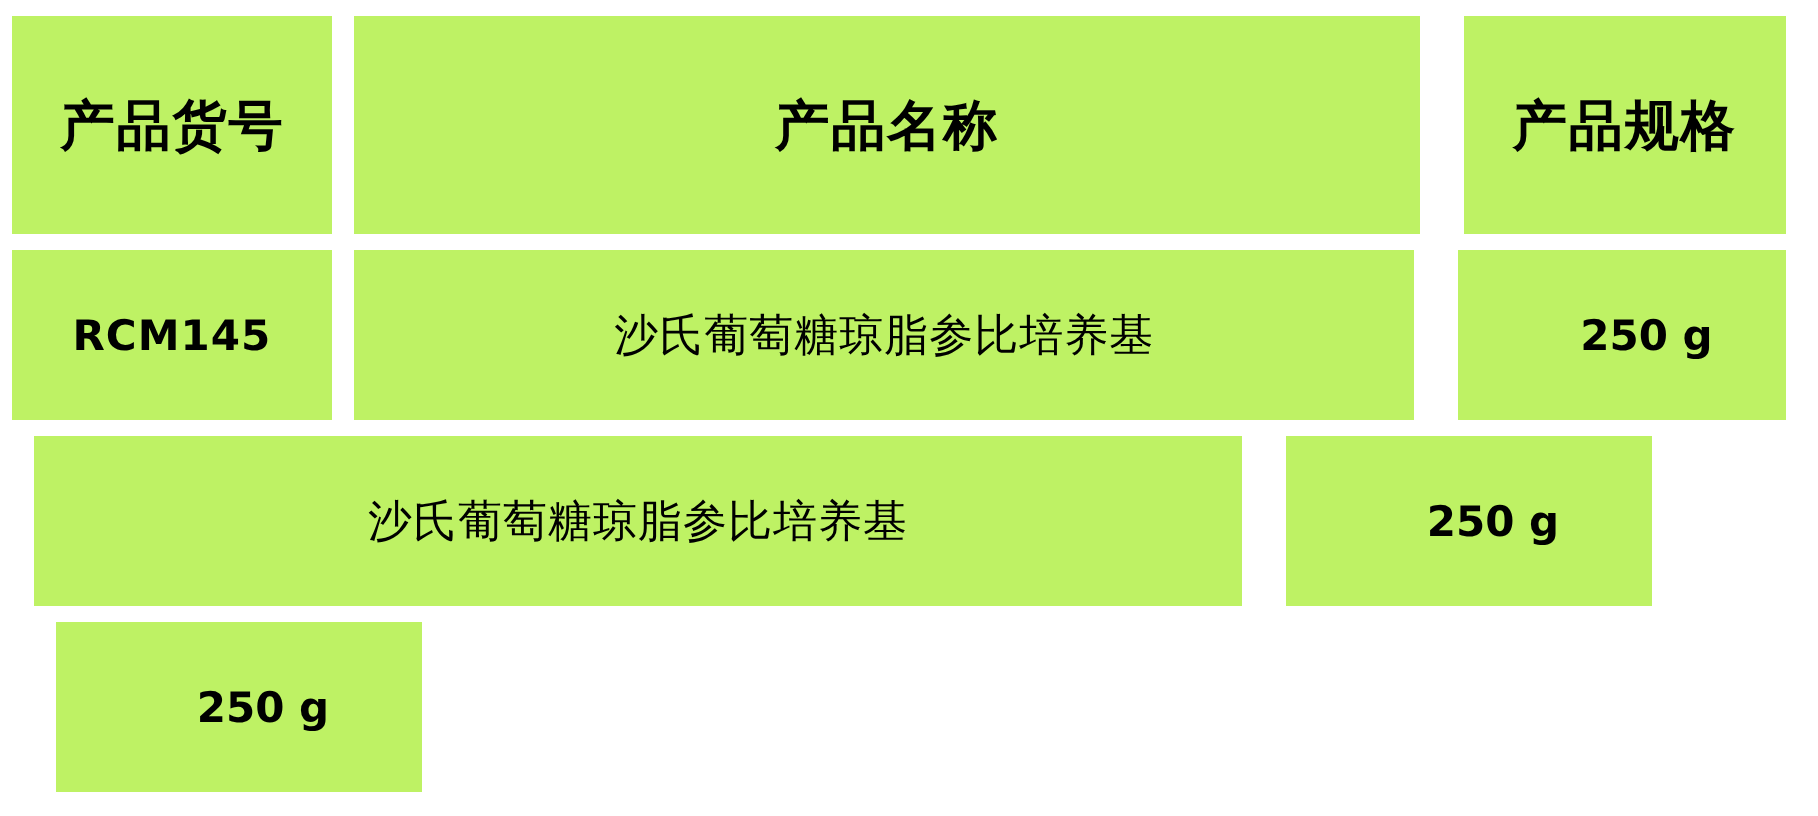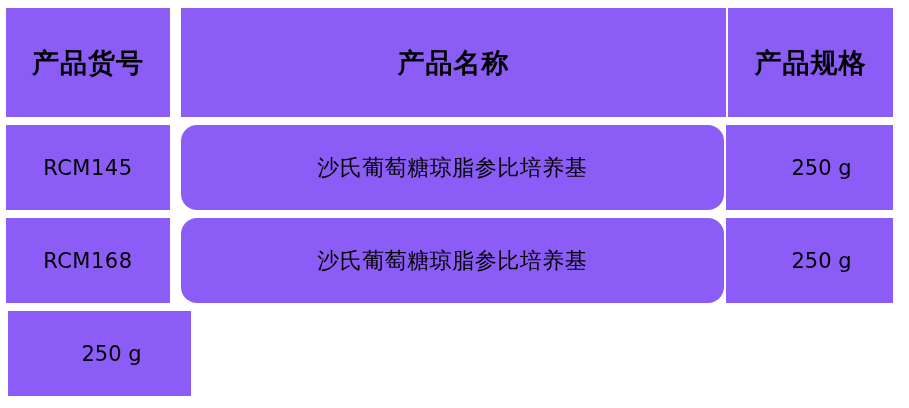--- a/index.html
+++ b/index.html
@@ -26,62 +26,61 @@
 
   .row {
     display: flex;
     width: 887px;
   }
 
   
   .row + .row { margin-top: 8px; }
 
   .cell {
-    background: #8b5cf6;
+    background: #bef264;
     display: flex;
     align-items: center;
     justify-content: center;
     box-sizing: border-box;
     color: #000000;
     overflow: hidden;
     white-space: nowrap;
   }
 
   
   .col-code { width: 182px; }
   .col-name { width: 604px; margin-left: 11px; }
-  .col-spec { width: 183px; margin-left: 2px; }
+  .col-spec { width: 183px; margin-left: 22px; }
 
   .header-row .cell {
     height: 109px;
     font-weight: bold;
     font-size: 27px;
     letter-spacing: 1px;
   }
 
   .data-row .cell {
     height: 85px;
     font-size: 21px;
   }
 
   .data-row .col-code {
-    font-weight: normal;
+    font-weight: bold;
     font-size: 21px;
     letter-spacing: 0.5px;
   }
 
   .data-row .col-name {
     font-weight: normal;
     font-size: 22px;
     letter-spacing: 0.5px;
-    border-radius: 16px;
   }
 
   .data-row .col-spec {
-    font-weight: normal;
+    font-weight: bold;
     font-size: 21px;
     
     justify-content: center;
     padding-left: 24px;
   }
 </style>
 </head>
 <body>
 
 <div id="product-table">
@@ -92,21 +91,20 @@
     <div class="cell col-spec">产品规格</div>
   </div>
 
   <div class="row data-row">
     <div class="cell col-code">RCM145</div>
     <div class="cell col-name">沙氏葡萄糖琼脂参比培养基</div>
     <div class="cell col-spec">250 g</div>
   </div>
 
   <div class="row data-row">
-    <div class="cell col-code">RCM168</div>
     <div class="cell col-name">沙氏葡萄糖琼脂参比培养基</div>
     <div class="cell col-spec">250 g</div>
   </div>
 
   <div class="row data-row">
     <div class="cell col-spec">250 g</div>
   </div>
 
 </div>
 

